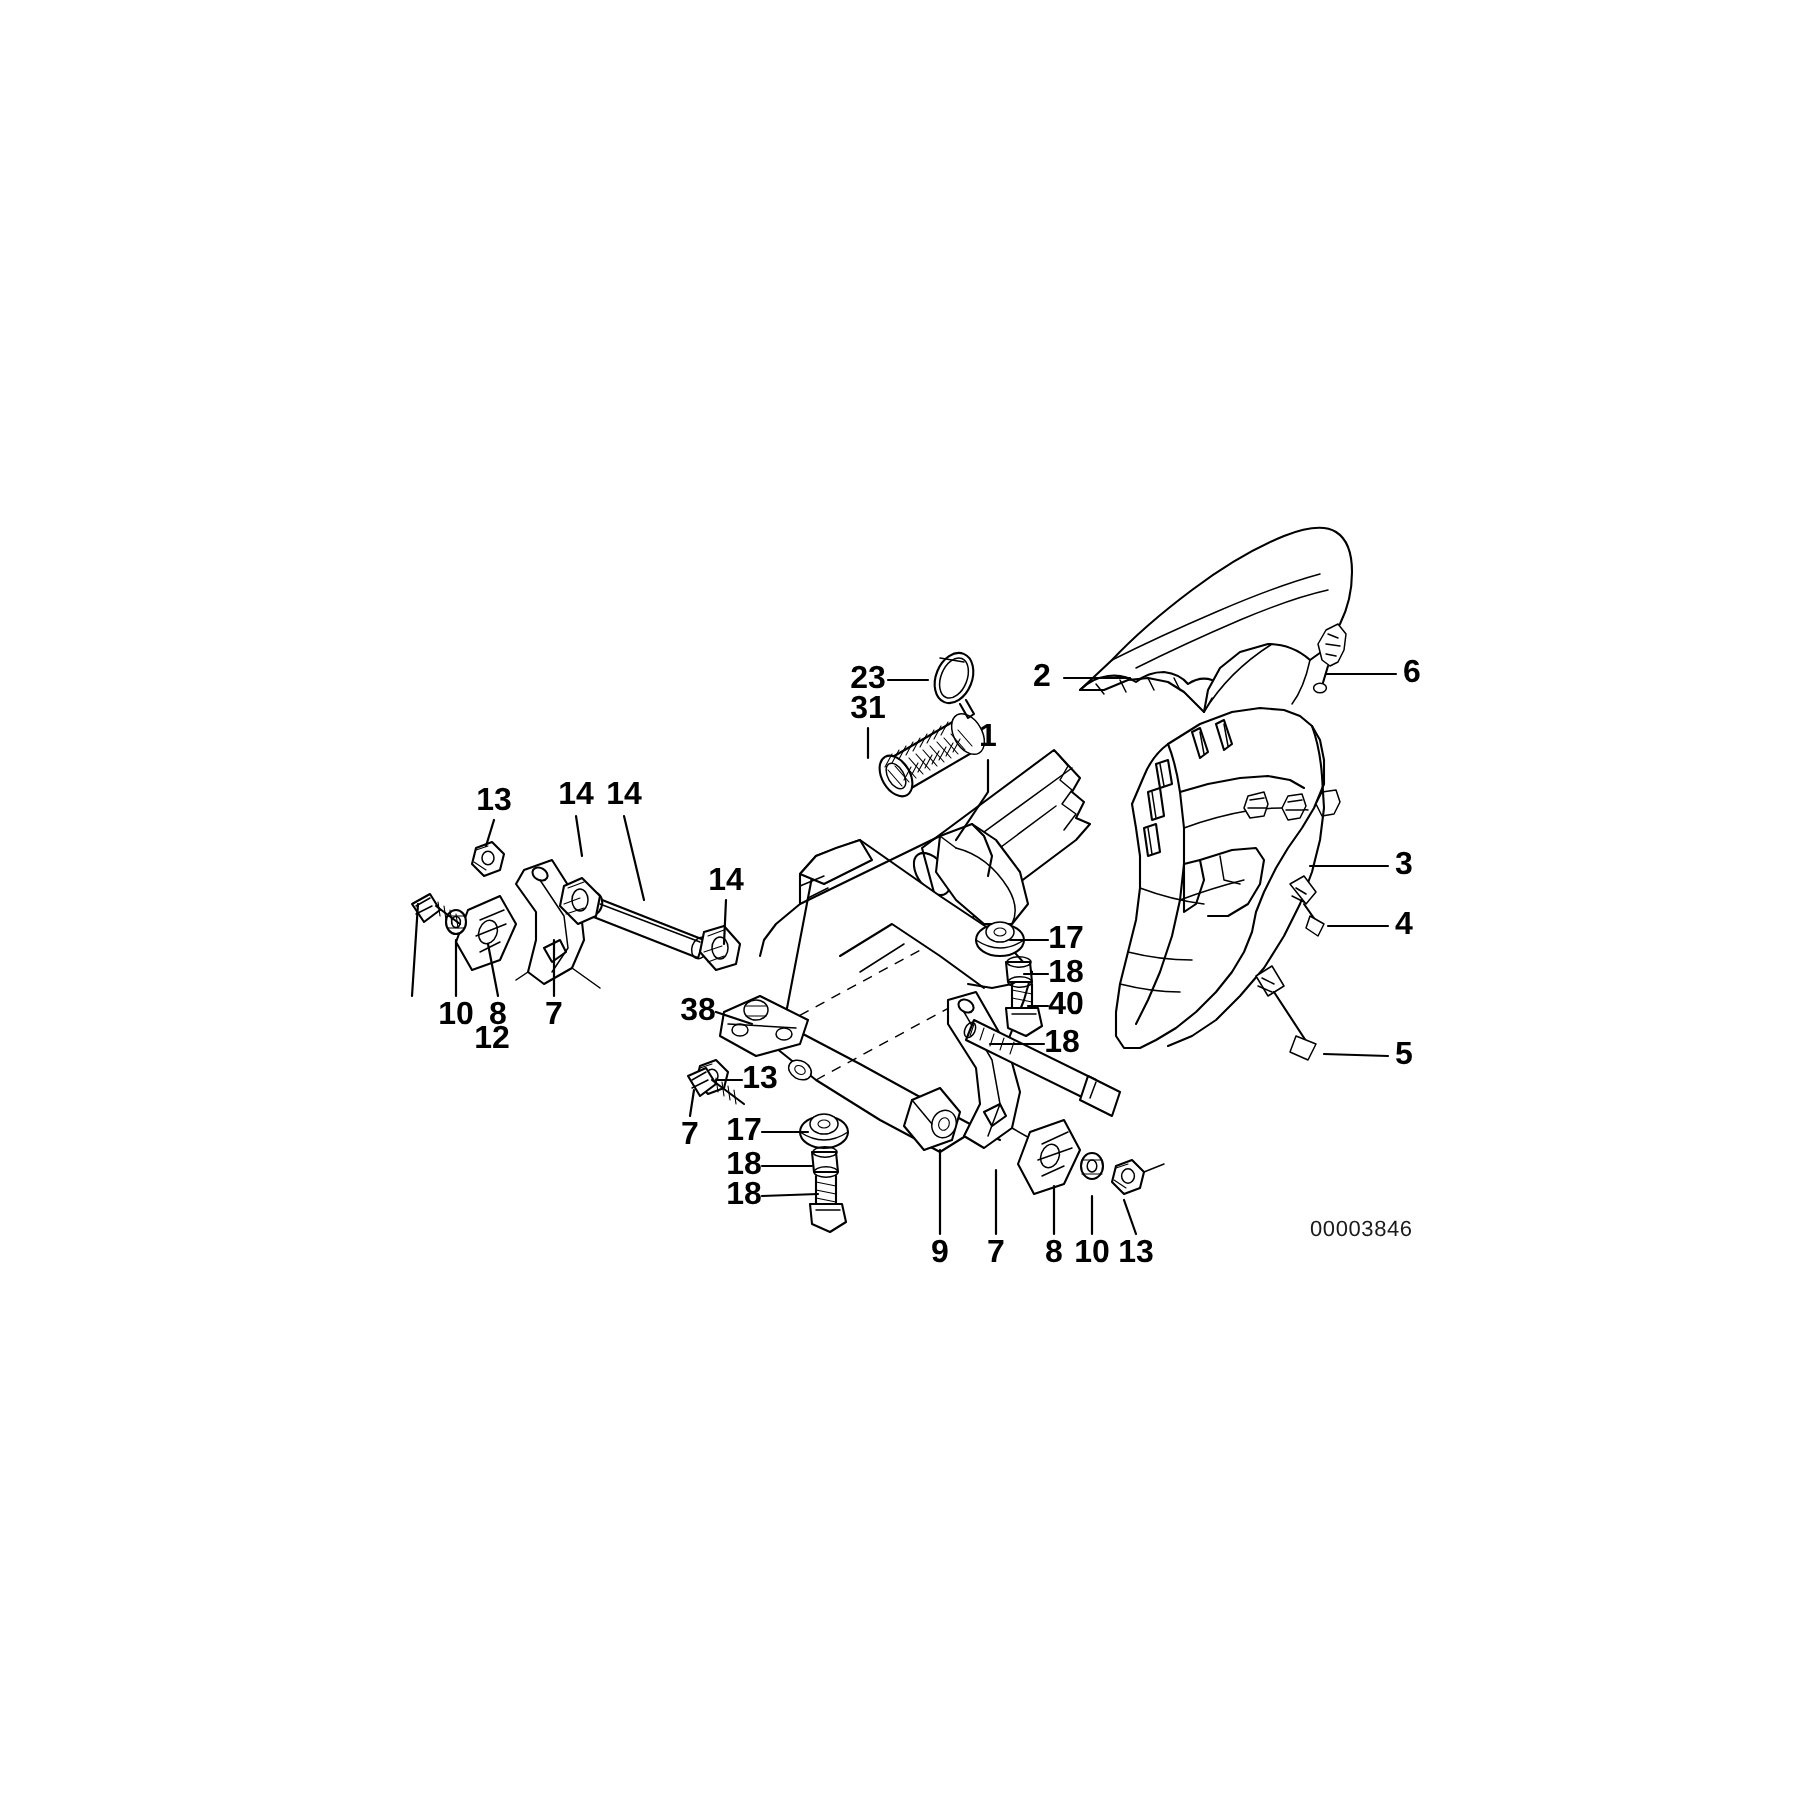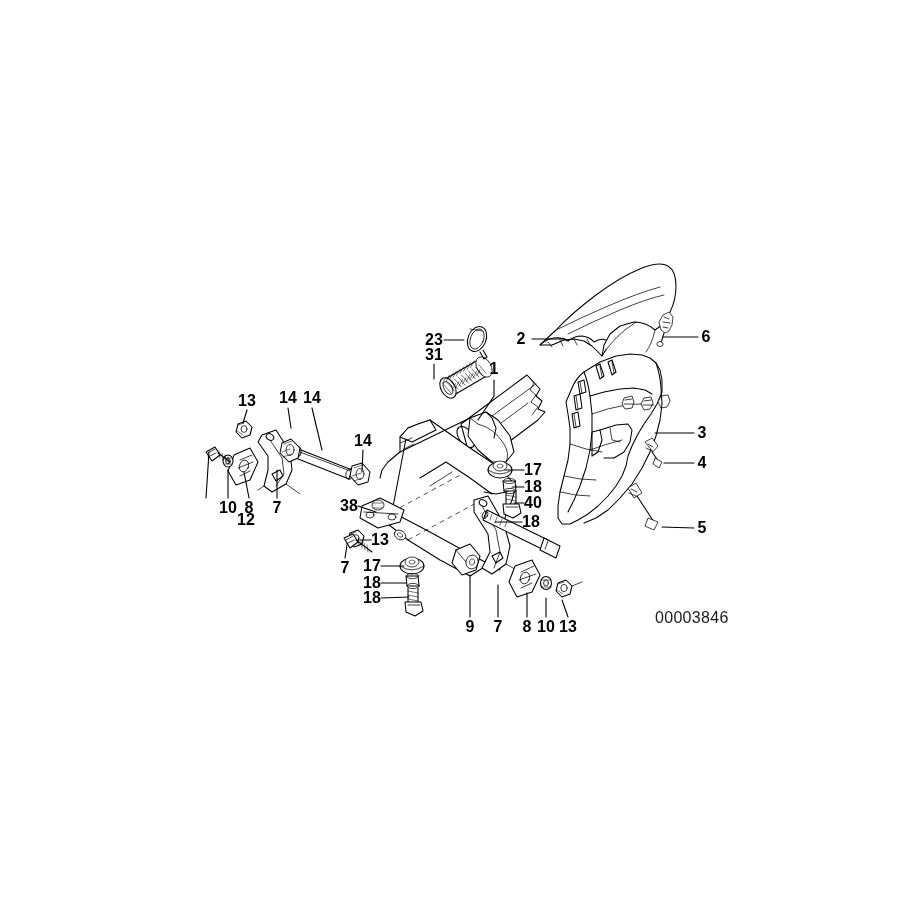--- a/index.html
+++ b/index.html
@@ -36,21 +36,21 @@
     font-weight: bold;
     color: #000000;
     line-height: 1;
     white-space: nowrap;
     transform: translate(-50%, -50%);
     letter-spacing: 0px;
   }
   .catalog-code {
     position: absolute;
     font-family: "Liberation Sans", sans-serif;
-    font-size: 16px;
+    font-size: 11px;
     font-weight: normal;
     color: #1a1a1a;
     white-space: nowrap;
     letter-spacing: 0.3px;
   }
 </style>
 </head>
 <body>
 
 <div id="diagram-root">

